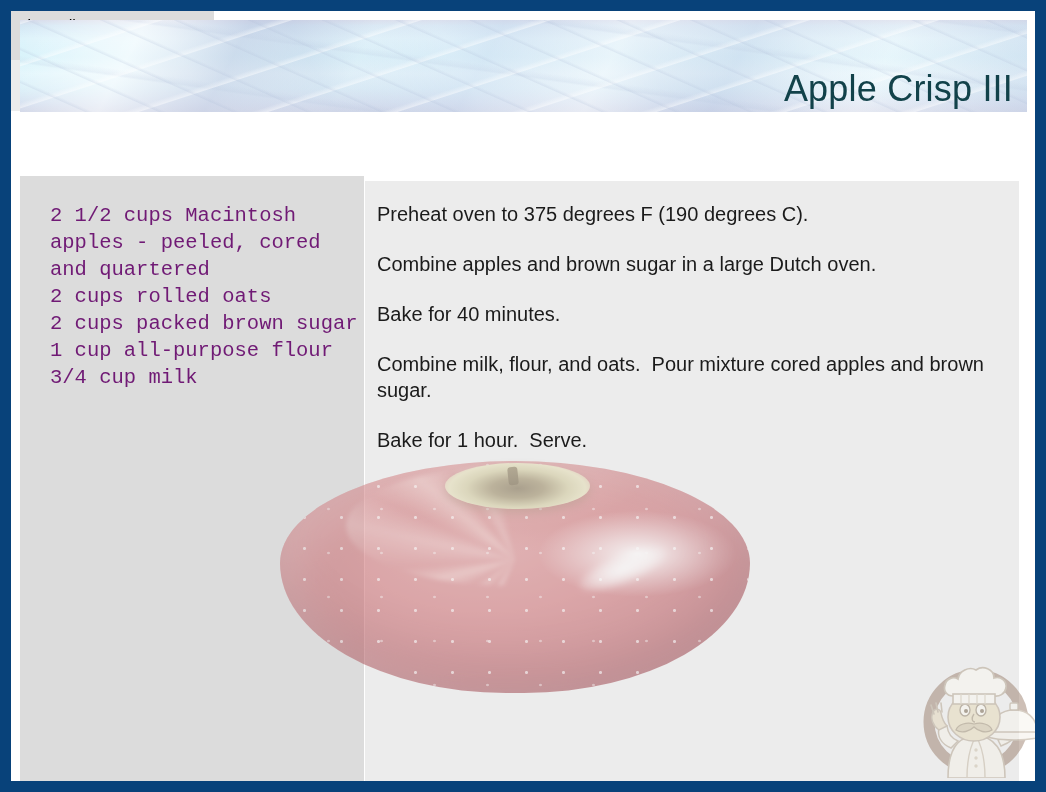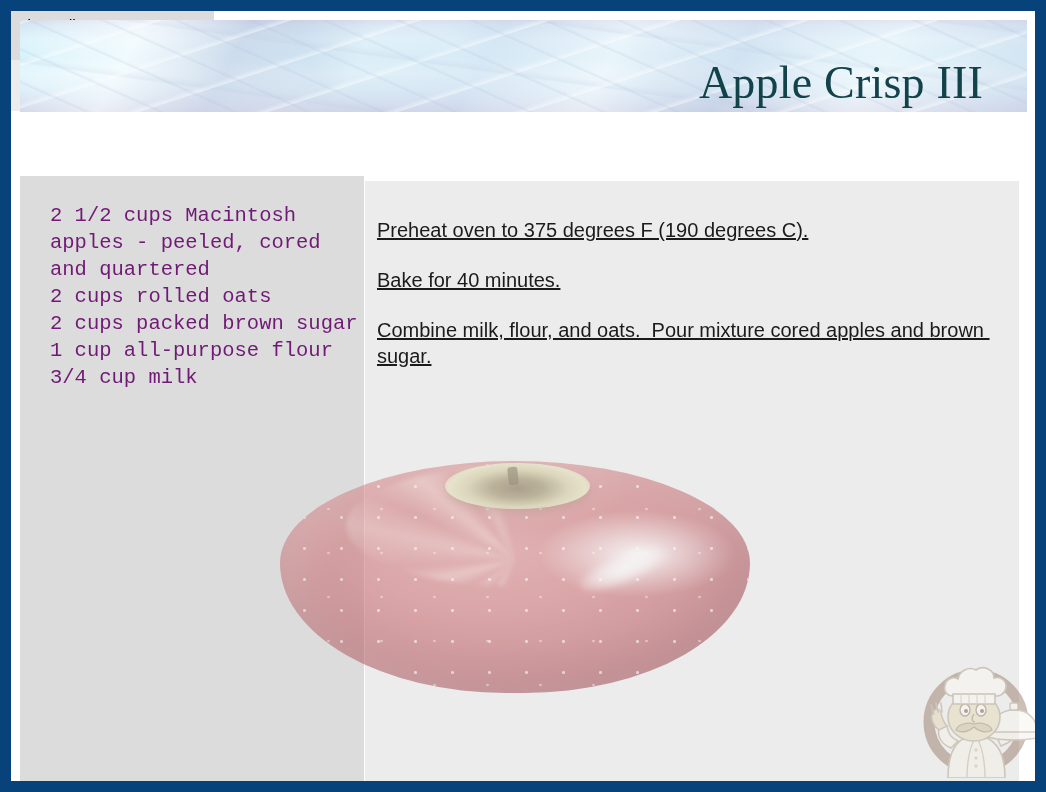--- a/index.html
+++ b/index.html
@@ -76,27 +76,26 @@
         rgba(255,255,255,0) 40px),
       repeating-linear-gradient(8deg,
         rgba(255,255,255,0) 0px,
         rgba(255,255,255,0) 48px,
         rgba(184,198,222,.18) 50px,
         rgba(255,255,255,0) 56px);
     pointer-events: none;
   }
   #slide-title {
     position: absolute;
-    right: 44px; bottom: 4px;
-    font-size: 46px;
+    right: 14px; bottom: 4px;
+    font-size: 36px;
     line-height: 1.06;
     color: #12424a;
     white-space: nowrap;
     letter-spacing: .2px;
-    font-family: Liberation Serif, serif;
   }
   #ing-heading-tab {
     left: 9px; top: 122px;
     width: 187px; height: 43px;
     background: #dcdcdc;
     padding: 6px 0 0 16px;
   }
   #dir-heading-tab {
     left: 354px; top: 126px;
     width: 173px; height: 44px;
@@ -122,25 +121,24 @@
     left: 30px; top: 26px;
     width: 315px;
     font-size: 20.5px;
     line-height: 27px;
     color: #701a75;
     white-space: pre-line;
     font-family: Liberation Mono, monospace;
   }
   #dir-body {
     position: absolute;
-    left: 12px; top: 36px;
+    left: 12px; top: 20px;
     width: 645px;
     font-size: 20px;
     color: #1b1b1b;
-    text-decoration: underline;
   }
   #dir-body p {
     margin: 0 0 24px 0;
     line-height: 26px;
     white-space: pre-wrap;
   }
   #dir-body p:last-child { margin-bottom: 0; }
 
   
   #apple-wrap {
@@ -256,22 +254,24 @@
 2 cups rolled oats
 2 cups packed brown sugar
 1 cup all-purpose flour
 3/4 cup milk</div>
     </div>
 
     <div id="dir-heading-tab">Directions</div>
     <div id="dir-panel">
       <div id="dir-body">
         <p>Preheat oven to 375 degrees F (190 degrees C).</p>
+        <p>Combine apples and brown sugar in a large Dutch oven.</p>
         <p>Bake for 40 minutes.</p>
         <p>Combine milk, flour, and oats.  Pour mixture cored apples and brown sugar.</p>
+        <p>Bake for 1 hour.  Serve.</p>
       </div>
     </div>
 
     <div id="apple-wrap">
       <div id="apple-body">
         <div id="apple-speckles"></div>
         <div id="apple-streaks"></div>
         <div id="apple-glare"></div>
         <div id="apple-stem-well"></div>
         <div id="apple-stem"></div>

